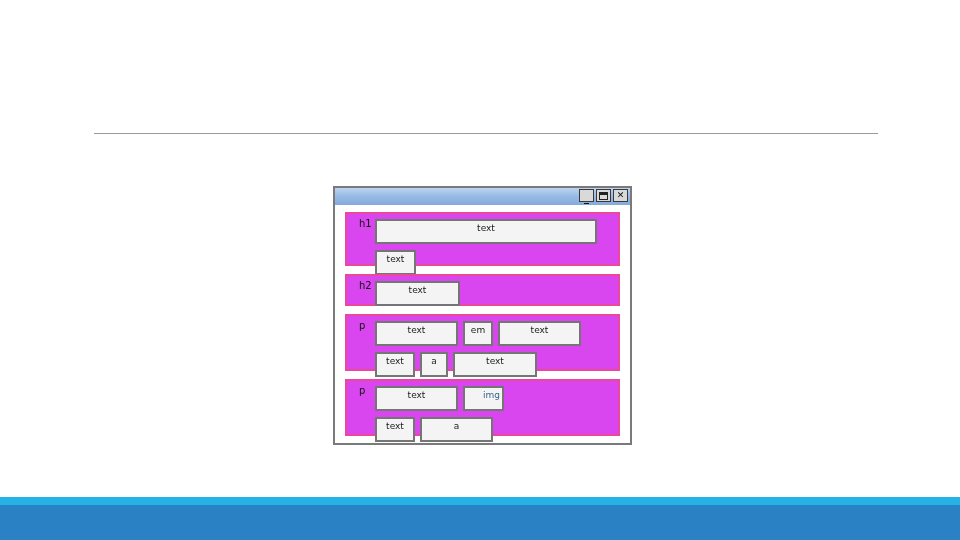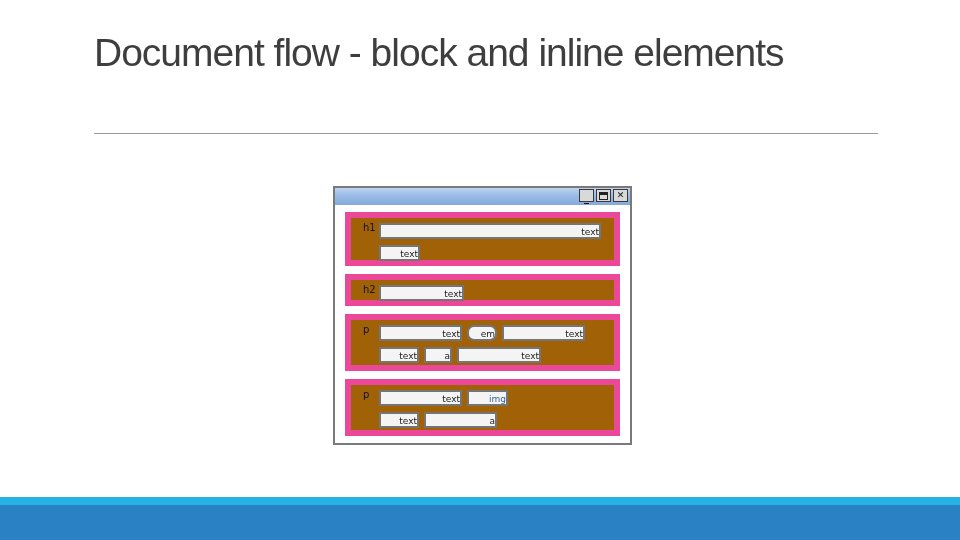--- a/index.html
+++ b/index.html
@@ -37,45 +37,44 @@
   .glyph-close{font:bold 9px/9px "DejaVu Sans",sans-serif;}
 
   .win-content{
     box-sizing:border-box;height:238px;background:#ffffff;
     padding:7px 10px;
   }
 
   
   .blk{
     position:relative;box-sizing:border-box;width:100%;
-    background:#a16207;border:6px solid #ec4899;margin-bottom:8px;
+    background:#d946ef;border:2px solid #ec4899;margin-bottom:8px;
   }
   .blk-tag{
     position:absolute;left:12px;top:4px;
     font:10px/11px "DejaVu Sans",sans-serif;color:#111;
   }
   .rows{padding:5px 0 0 28px;}
   .row{display:flex;gap:5px;margin-bottom:6px;}
   .inline-box{
-    box-sizing:border-box;height:16px;flex:0 0 auto;
+    box-sizing:border-box;height:25px;flex:0 0 auto;
     background:#f4f4f4;border:2px solid #757575;
-    font:9px/15px "DejaVu Sans",sans-serif;color:#1a1a1a;text-align:right;
+    font:9px/15px "DejaVu Sans",sans-serif;color:#1a1a1a;text-align:center;
     overflow:hidden;
   }
 
   
   .footer-stripe{position:absolute;left:0;top:497px;width:960px;height:8px;background:#27b2e5;}
   .footer-bar{position:absolute;left:0;top:505px;width:960px;height:35px;background:#2a82c5;}
 </style>
 </head>
 <body>
 
 <div class="slide">
 
-  <h1 class="title">Document flow - block and inline elements</h1>
   <div class="title-rule"></div>
 
   <div class="mock-window">
     <div class="titlebar">
       <div class="win-controls">
         <span class="win-btn min">
           <span class="glyph-min">_</span>
         </span>
         <span class="win-btn">
           <span class="glyph-max"></span>
@@ -103,21 +102,21 @@
             <div class="row">
               <span class="inline-box" style="width: 85px;">text</span>
             </div>
           </div>
         </div>
         <div class="blk" style="height: 57px;">
           <span class="blk-tag">p</span>
           <div class="rows">
             <div class="row">
               <span class="inline-box" style="width: 83px;">text</span>
-              <span class="inline-box" style="width: 30px; border-radius: 7px;">em</span>
+              <span class="inline-box" style="width: 30px;">em</span>
               <span class="inline-box" style="width: 83px;">text</span>
             </div>
             <div class="row">
               <span class="inline-box" style="width: 40px;">text</span>
               <span class="inline-box" style="width: 28px;">a</span>
               <span class="inline-box" style="width: 84px;">text</span>
             </div>
           </div>
         </div>
         <div class="blk" style="height: 57px;">

